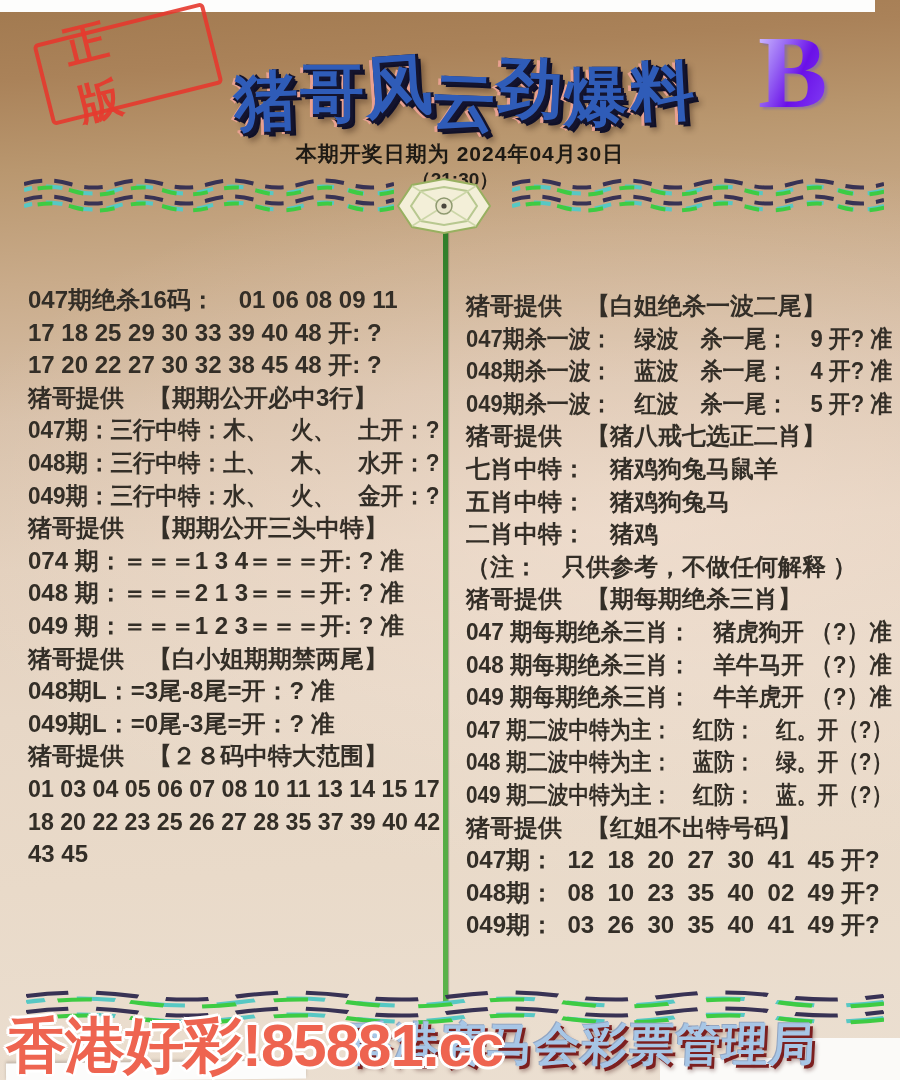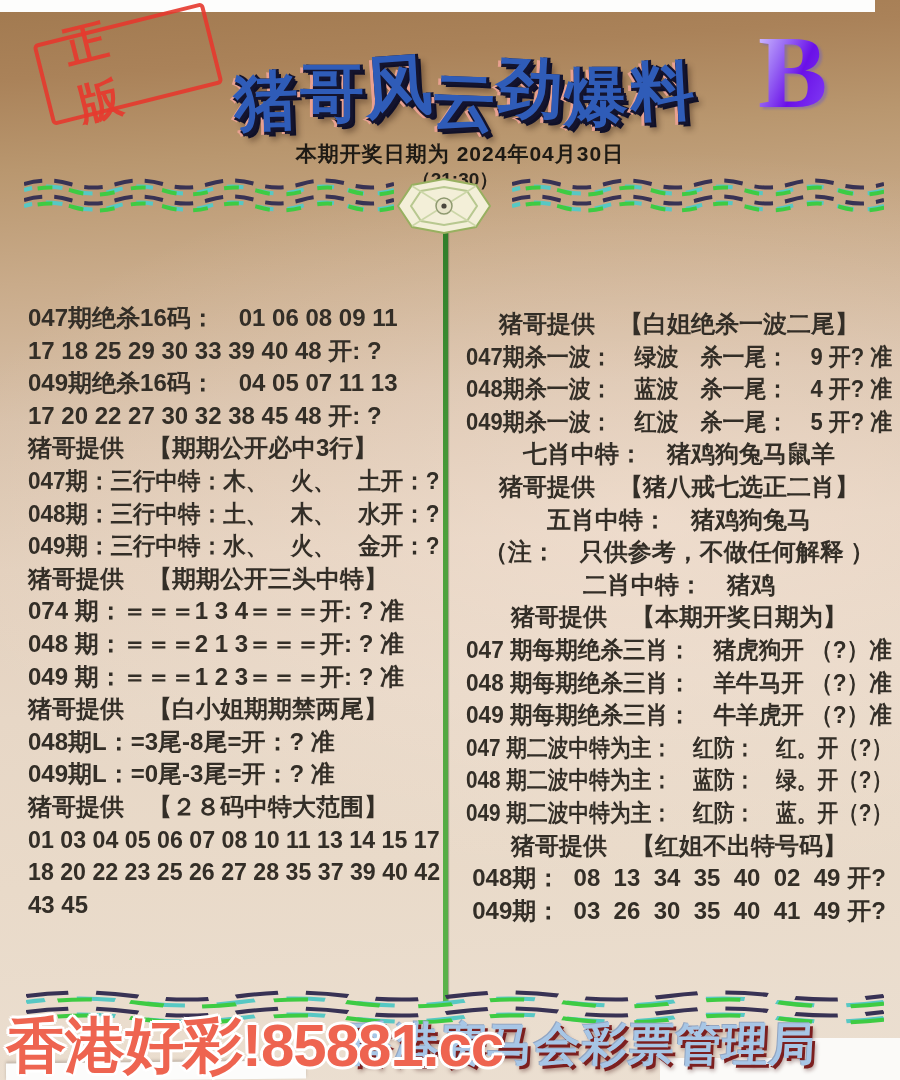--- a/index.html
+++ b/index.html
@@ -44,24 +44,24 @@
   .wave{position:absolute;}
   .wave-top-left{left:24px;top:176px;width:370px;height:38px;}
   .wave-top-right{left:512px;top:176px;width:372px;height:38px;}
   .wave-bottom{left:26px;top:988px;width:858px;height:38px;z-index:1;}
   
   .medallion{position:absolute;left:396px;top:178px;width:96px;height:56px;z-index:2;}
   .divider{position:absolute;left:443px;top:228px;width:5px;height:776px;
     background:linear-gradient(to bottom,#2f7d2a,#4da03c 40%,#5ab34a);
     box-shadow:1px 0 1px rgba(40,70,30,.35);}
   
-  .col{position:absolute;color:#332e27;font-weight:700;font-size:24px;line-height:32.6px;margin-top:18px;}
+  .col{position:absolute;color:#332e27;font-weight:700;font-size:24px;line-height:32.6px;}
   .col .line{white-space:pre;transform-origin:left center;}
   .col-left{left:28px;top:284px;width:412px;}
-  .col-right{left:466px;top:290px;width:426px;text-align:center;}
+  .col-right{left:466px;top:290px;width:426px;}
   
   .org-text{position:absolute;left:346px;top:1014px;z-index:2;white-space:nowrap;
     font-size:46px;font-weight:900;color:#a7c6e6;letter-spacing:1px;transform:skewX(-3deg);
     text-shadow:3px 3px 0 #7c1f1f,-1px -1px 0 #93a6c2,4px 5px 4px rgba(60,10,10,.4);}
   .site-text{position:absolute;left:6px;top:1006px;z-index:3;white-space:nowrap;
     font-size:60px;font-weight:900;color:#ee6450;letter-spacing:-1px;
     text-shadow:-2px -2px 0 #fff,2px -2px 0 #fff,-2px 2px 0 #fff,2px 2px 0 #fff,
       -3px 0 0 #fff,3px 0 0 #fff,0 3px 0 #fff,0 -3px 0 #fff;}
   .white-bl{position:absolute;left:6px;bottom:0;width:300px;height:18px;background:#fcfcfb;
     box-shadow:0 -2px 3px rgba(120,110,100,.35);z-index:1;transform:rotate(-.6deg);}
@@ -116,21 +116,20 @@
     <line x1="16" y1="8" x2="80" y2="48" stroke="#ccd6a8" stroke-width="1.5"></line>
     <line x1="80" y1="8" x2="16" y2="48" stroke="#ccd6a8" stroke-width="1.5"></line>
     <circle cx="48" cy="28" r="8" fill="#e9e5ca" stroke="#8f9a70" stroke-width="1.5"></circle>
     <circle cx="48" cy="28" r="2.6" fill="#4a463c"></circle>
   </svg>
   <div class="divider"></div>
 
   <div class="col col-left">
       <div class="line">047期绝杀16码：　01 06 08 09 11</div>
       <div class="line">17 18 25 29 30 33 39 40 48 开: ?</div>
-      <div class="line">049期绝杀16码：　04 05 07 11 13</div>
       <div class="line">17 20 22 27 30 32 38 45 48 开: ?</div>
       <div class="line">猪哥提供　【期期公开必中3行】</div>
       <div class="line" style="transform: scaleX(0.938);">047期：三行中特：木、　火、　土开：?</div>
       <div class="line" style="transform: scaleX(0.938);">048期：三行中特：土、　木、　水开：?</div>
       <div class="line" style="transform: scaleX(0.938);">049期：三行中特：水、　火、　金开：?</div>
       <div class="line">猪哥提供　【期期公开三头中特】</div>
       <div class="line">074 期：＝＝＝1 3 4＝＝＝开: ? 准</div>
       <div class="line">048 期：＝＝＝2 1 3＝＝＝开: ? 准</div>
       <div class="line">049 期：＝＝＝1 2 3＝＝＝开: ? 准</div>
       <div class="line">猪哥提供　【白小姐期期禁两尾】</div>
@@ -139,34 +138,35 @@
       <div class="line">猪哥提供　【２８码中特大范围】</div>
       <div class="line" style="transform: scaleX(0.967);">01 03 04 05 06 07 08 10 11 13 14 15 17</div>
       <div class="line" style="transform: scaleX(0.965);">18 20 22 23 25 26 27 28 35 37 39 40 42</div>
       <div class="line">43 45</div>
     </div>
   <div class="col col-right">
       <div class="line">猪哥提供　【白姐绝杀一波二尾】</div>
       <div class="line" style="transform: scaleX(0.916);">047期杀一波：　绿波　杀一尾：　9 开? 准</div>
       <div class="line" style="transform: scaleX(0.916);">048期杀一波：　蓝波　杀一尾：　4 开? 准</div>
       <div class="line" style="transform: scaleX(0.916);">049期杀一波：　红波　杀一尾：　5 开? 准</div>
+      <div class="line">猪哥提供　【猪八戒七选正二肖】</div>
       <div class="line">七肖中特：　猪鸡狗兔马鼠羊</div>
-      <div class="line">猪哥提供　【猪八戒七选正二肖】</div>
       <div class="line">五肖中特：　猪鸡狗兔马</div>
+      <div class="line">二肖中特：　猪鸡</div>
       <div class="line">（注：　只供参考，不做任何解释 ）</div>
-      <div class="line">二肖中特：　猪鸡</div>
-      <div class="line">猪哥提供　【本期开奖日期为】</div>
+      <div class="line">猪哥提供　【期每期绝杀三肖】</div>
       <div class="line" style="transform: scaleX(0.942);">047 期每期绝杀三肖：　猪虎狗开 （?）准</div>
       <div class="line" style="transform: scaleX(0.942);">048 期每期绝杀三肖：　羊牛马开 （?）准</div>
       <div class="line" style="transform: scaleX(0.942);">049 期每期绝杀三肖：　牛羊虎开 （?）准</div>
       <div class="line" style="transform: scaleX(0.864);">047 期二波中特为主：　红防：　红。开（?）</div>
       <div class="line" style="transform: scaleX(0.864);">048 期二波中特为主：　蓝防：　绿。开（?）</div>
       <div class="line" style="transform: scaleX(0.864);">049 期二波中特为主：　红防：　蓝。开（?）</div>
       <div class="line">猪哥提供　【红姐不出特号码】</div>
-      <div class="line">048期：  08  13  34  35  40  02  49 开?</div>
+      <div class="line">047期：  12  18  20  27  30  41  45 开?</div>
+      <div class="line">048期：  08  10  23  35  40  02  49 开?</div>
       <div class="line">049期：  03  26  30  35  40  41  49 开?</div>
     </div>
 
   <div class="wave wave-bottom"><svg viewBox="0 0 400 38" width="100%" height="100%" preserveAspectRatio="none">
     <g transform="translate(0 0)">
       <path d="M0 8 Q25 1 50 8 T100 8 T150 8 T200 8 T250 8 T300 8 T350 8 T400 8" fill="none" stroke="#383254" stroke-width="4" stroke-dasharray="20 13"></path>
       <path d="M0 8 Q25 1 50 8 T100 8 T150 8 T200 8 T250 8 T300 8 T350 8 T400 8" transform="translate(0 6)" fill="none" stroke="#57c8c4" stroke-width="4" stroke-dasharray="18 15" stroke-dashoffset="9"></path>
       <path d="M0 8 Q25 1 50 8 T100 8 T150 8 T200 8 T250 8 T300 8 T350 8 T400 8" transform="translate(3 7)" fill="none" stroke="#3ecb43" stroke-width="4" stroke-dasharray="16 18" stroke-dashoffset="22"></path>
     </g>
     <g transform="translate(0 16)">

